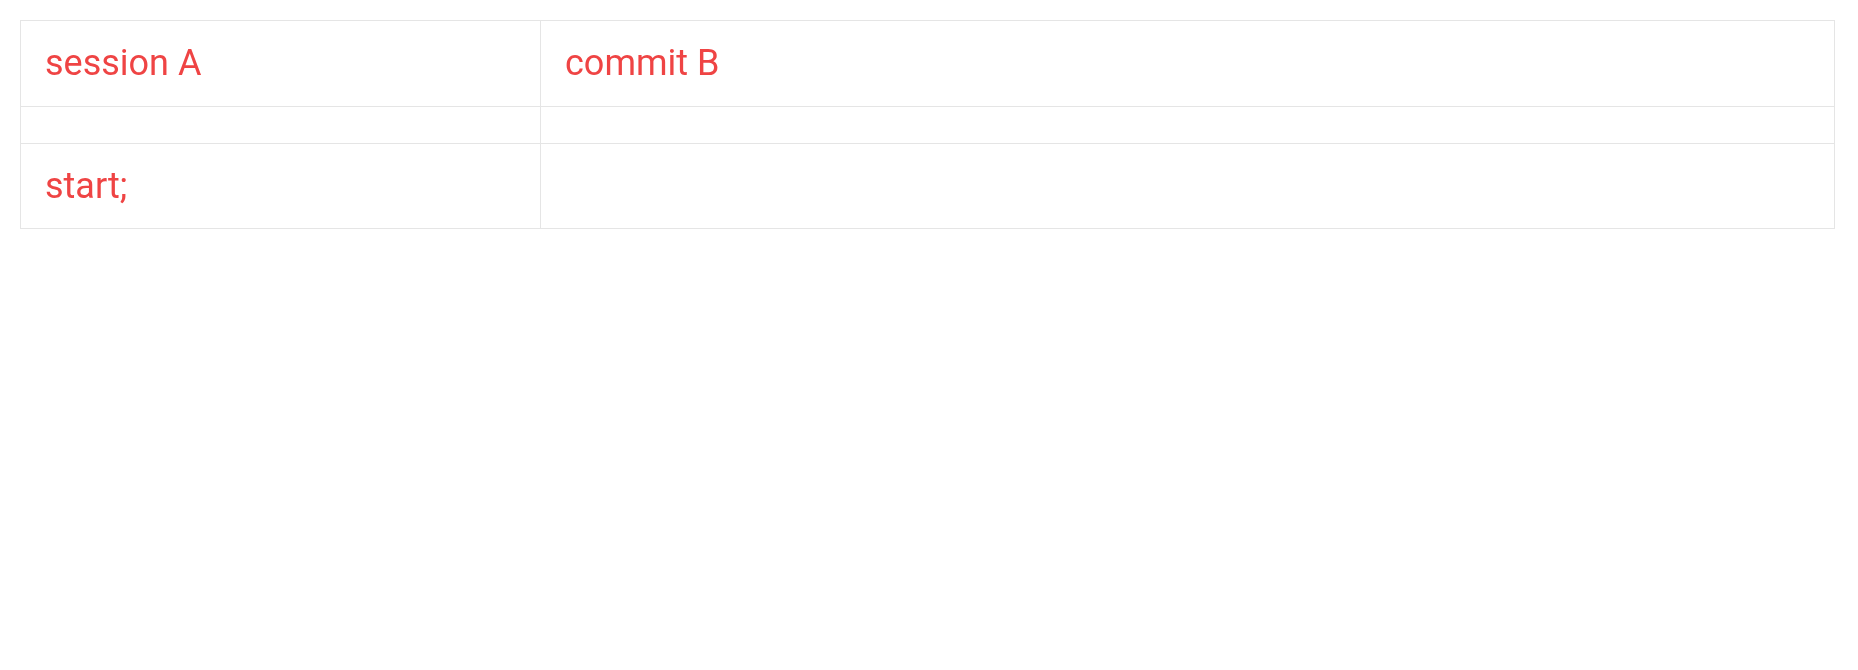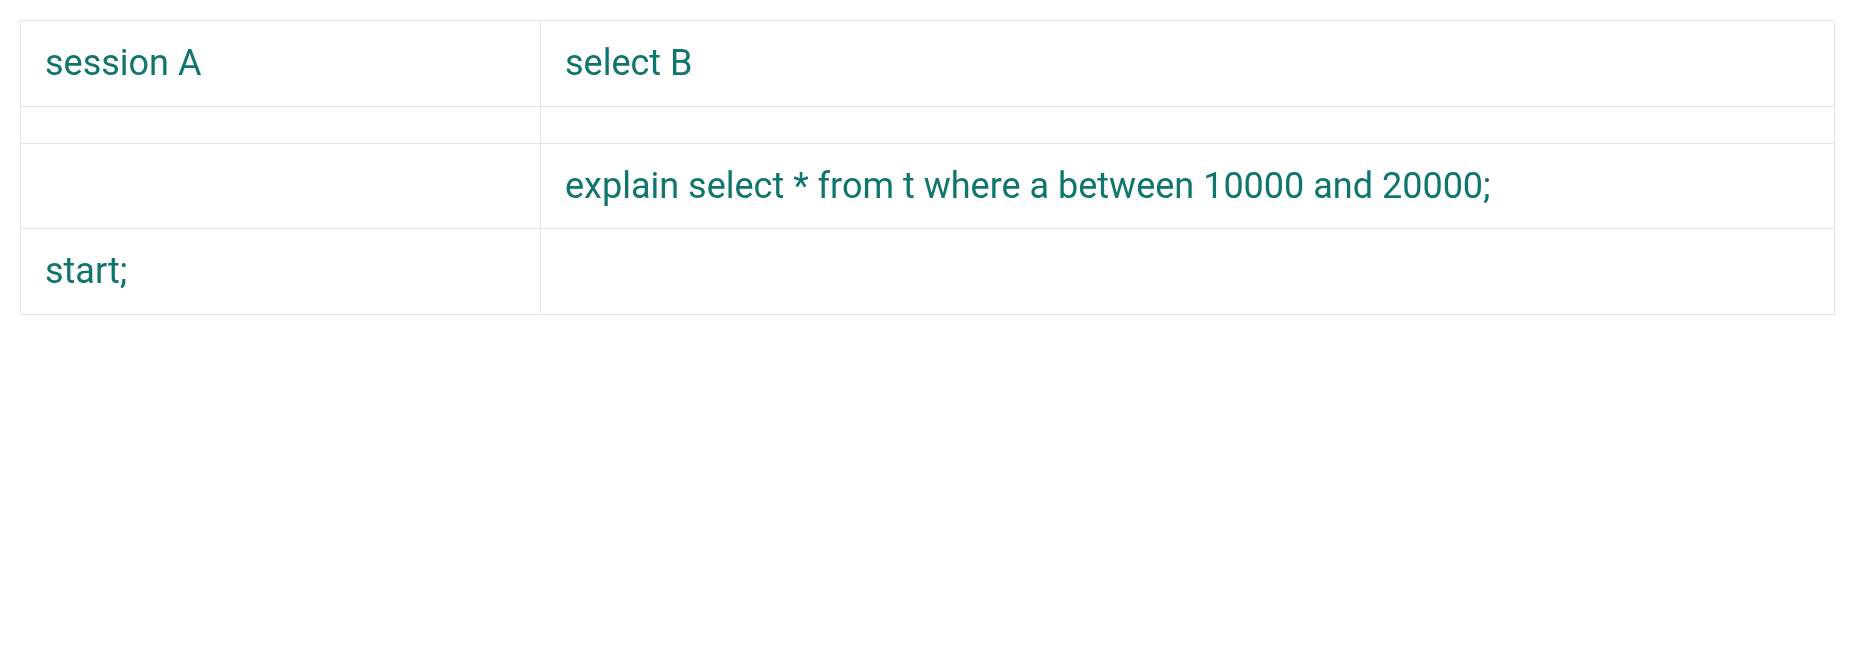--- a/index.html
+++ b/index.html
@@ -15,21 +15,21 @@
     table {
       border-collapse: collapse;
       width: 1815px;
       table-layout: fixed;
     }
     th, td {
       border: 1px solid #e5e5e5;
       padding: 18px 24px;
       text-align: left;
       font-size: 36px;
-      color: #0f766e;
+      color: #ef4444;
       font-weight: 400;
       vertical-align: top;
       line-height: 1.35;
       white-space: pre-line;
     }
     col.col-a {
       width: 520px;
     }
     col.col-b {
       width: auto;
@@ -39,30 +39,26 @@
 <body>
 
 <table>
   <colgroup>
     <col class="col-a">
     <col class="col-b">
   </colgroup>
   <thead>
     <tr>
       <th>session A</th>
-      <th>select B</th>
+      <th>commit B</th>
     </tr>
   </thead>
   <tbody>
     <tr>
       <td></td>
       <td></td>
-    </tr>
-    <tr>
-      <td></td>
-      <td>explain select * from t where a between 10000 and 20000;</td>
     </tr>
     <tr>
       <td>start;</td>
       <td></td>
     </tr>
   </tbody>
 </table>
 
 </body></html>

